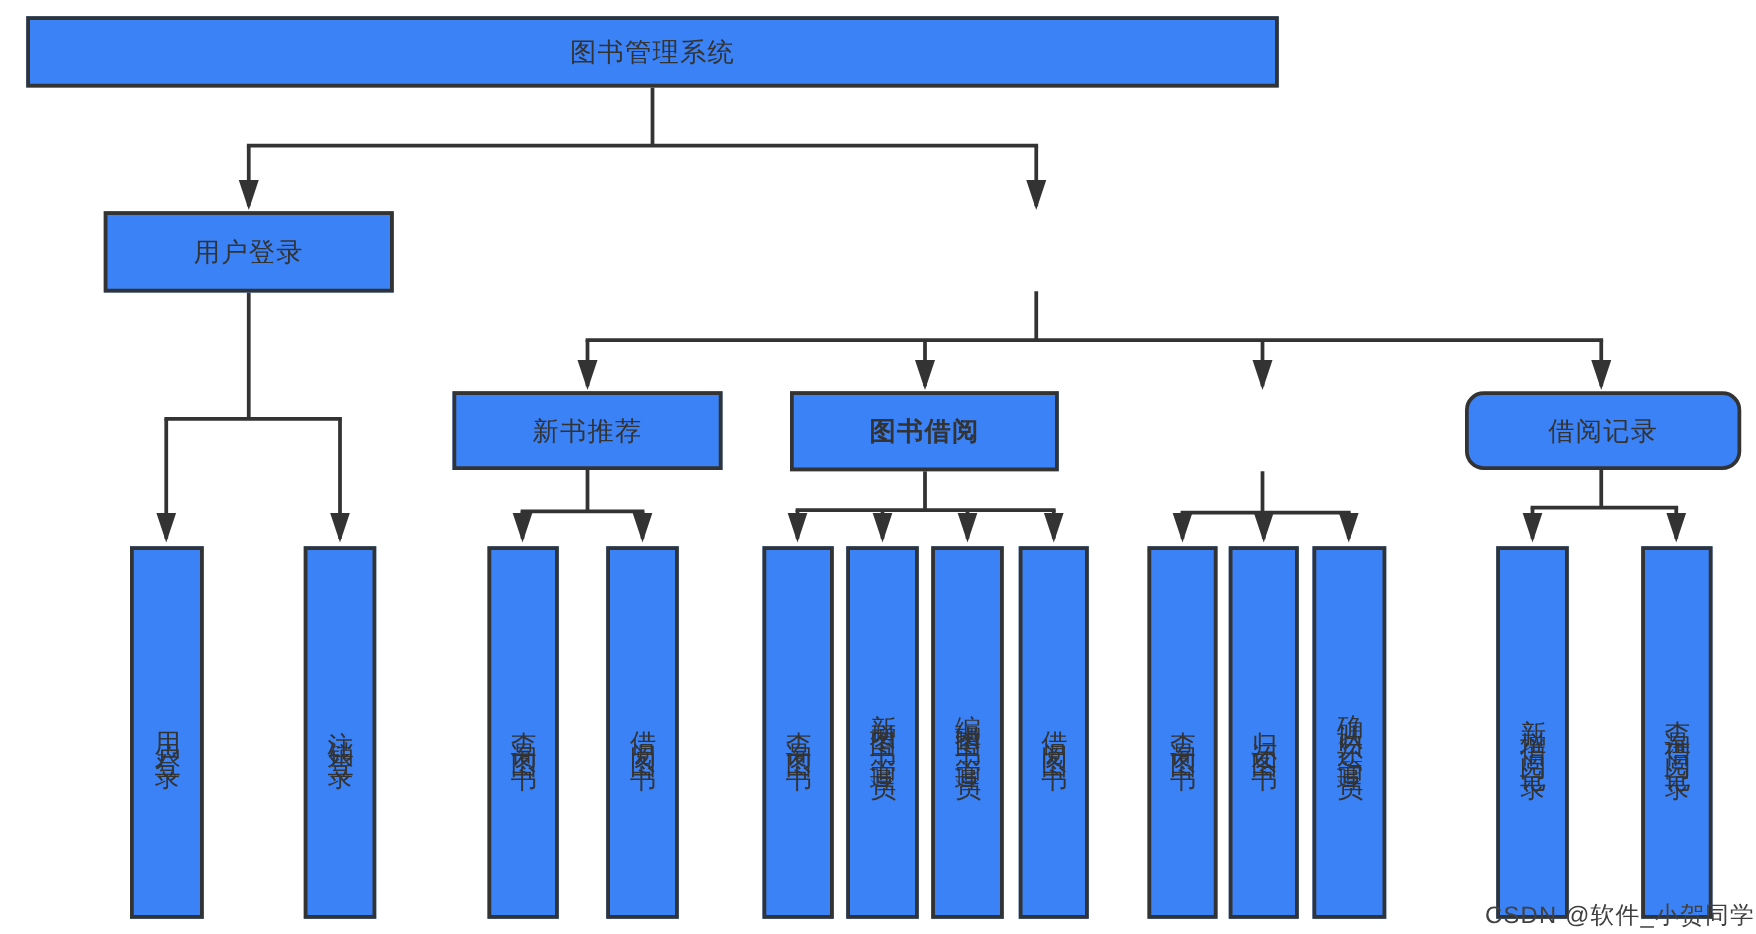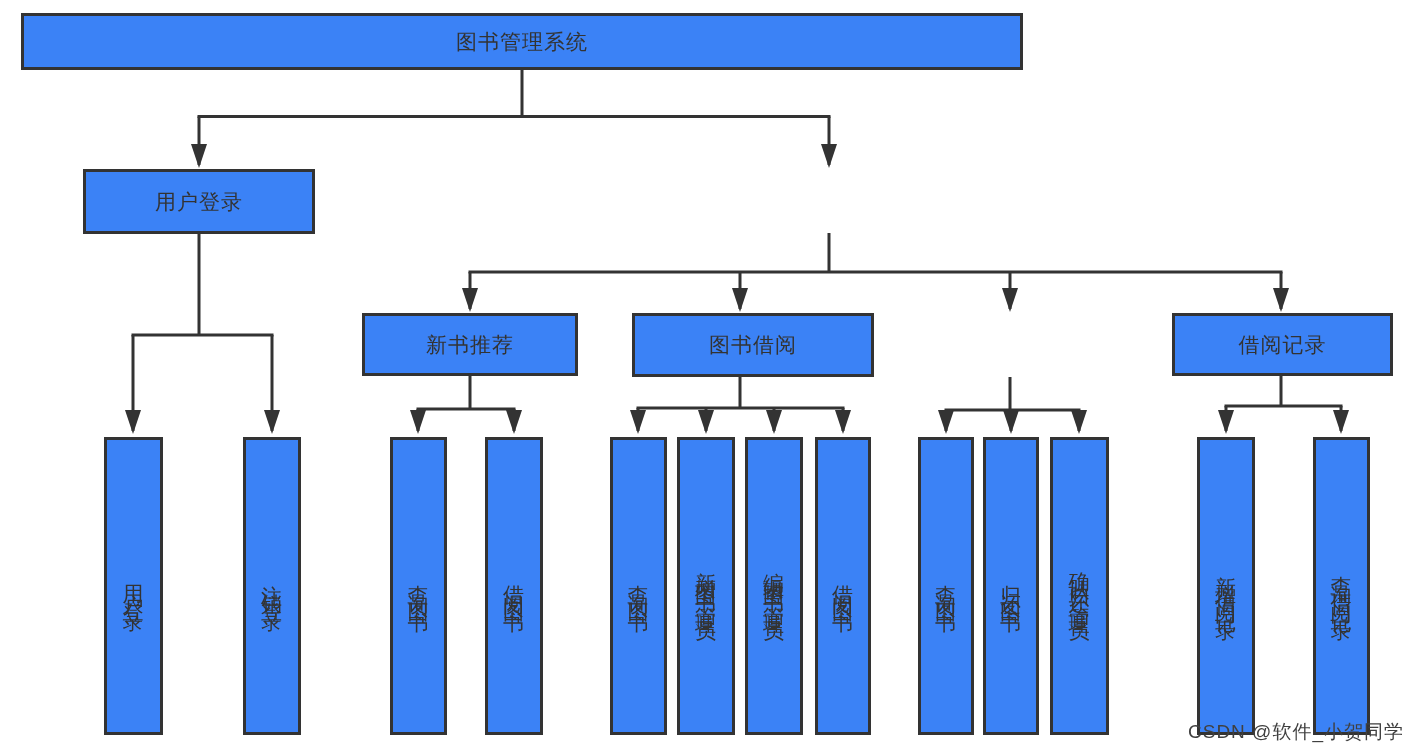--- a/index.html
+++ b/index.html
@@ -88,22 +88,22 @@
       <line x1="1226" y1="406" x2="1226" y2="431" marker-end="url(#arrow)"></line>
       <line x1="1341" y1="406" x2="1341" y2="431" marker-end="url(#arrow)"></line>
     </g>
   </svg>
 
   <div class="node" style="left:21px;top:13px;width:1002px;height:57px;">图书管理系统</div>
 
   <div class="node" style="left:83px;top:169px;width:232px;height:65px;">用户登录</div>
 
   <div class="node" style="left:362px;top:313px;width:216px;height:63px;">新书推荐</div>
-  <div class="node" style="left:632px;top:313px;width:242px;height:64px;">图书借阅</div>
-  <div class="node" style="left:1172px;top:313px;width:221px;height:63px;">借阅记录</div>
+  <div class="node" style="left:632px;top:313px;width:215px;height:64px;font-weight:bold;">图书借阅</div>
+  <div class="node" style="left:1172px;top:313px;width:221px;height:63px;border-radius:15px;">借阅记录</div>
 
   <div class="node v-node" style="left:104px;top:437px;width:59px;height:298px;">用户登录</div>
   <div class="node v-node" style="left:243px;top:437px;width:58px;height:298px;">注销登录</div>
   <div class="node v-node" style="left:390px;top:437px;width:57px;height:298px;">查询图书</div>
   <div class="node v-node" style="left:485px;top:437px;width:58px;height:298px;">借阅图书</div>
   <div class="node v-node" style="left:610px;top:437px;width:57px;height:298px;">查询图书</div>
   <div class="node v-node tight" style="left:677px;top:437px;width:58px;height:298px;">新增图书（管理员）</div>
   <div class="node v-node tight" style="left:745px;top:437px;width:58px;height:298px;">编辑图书（管理员）</div>
   <div class="node v-node" style="left:815px;top:437px;width:56px;height:298px;">借阅图书</div>
   <div class="node v-node" style="left:918px;top:437px;width:56px;height:298px;">查询图书</div>

